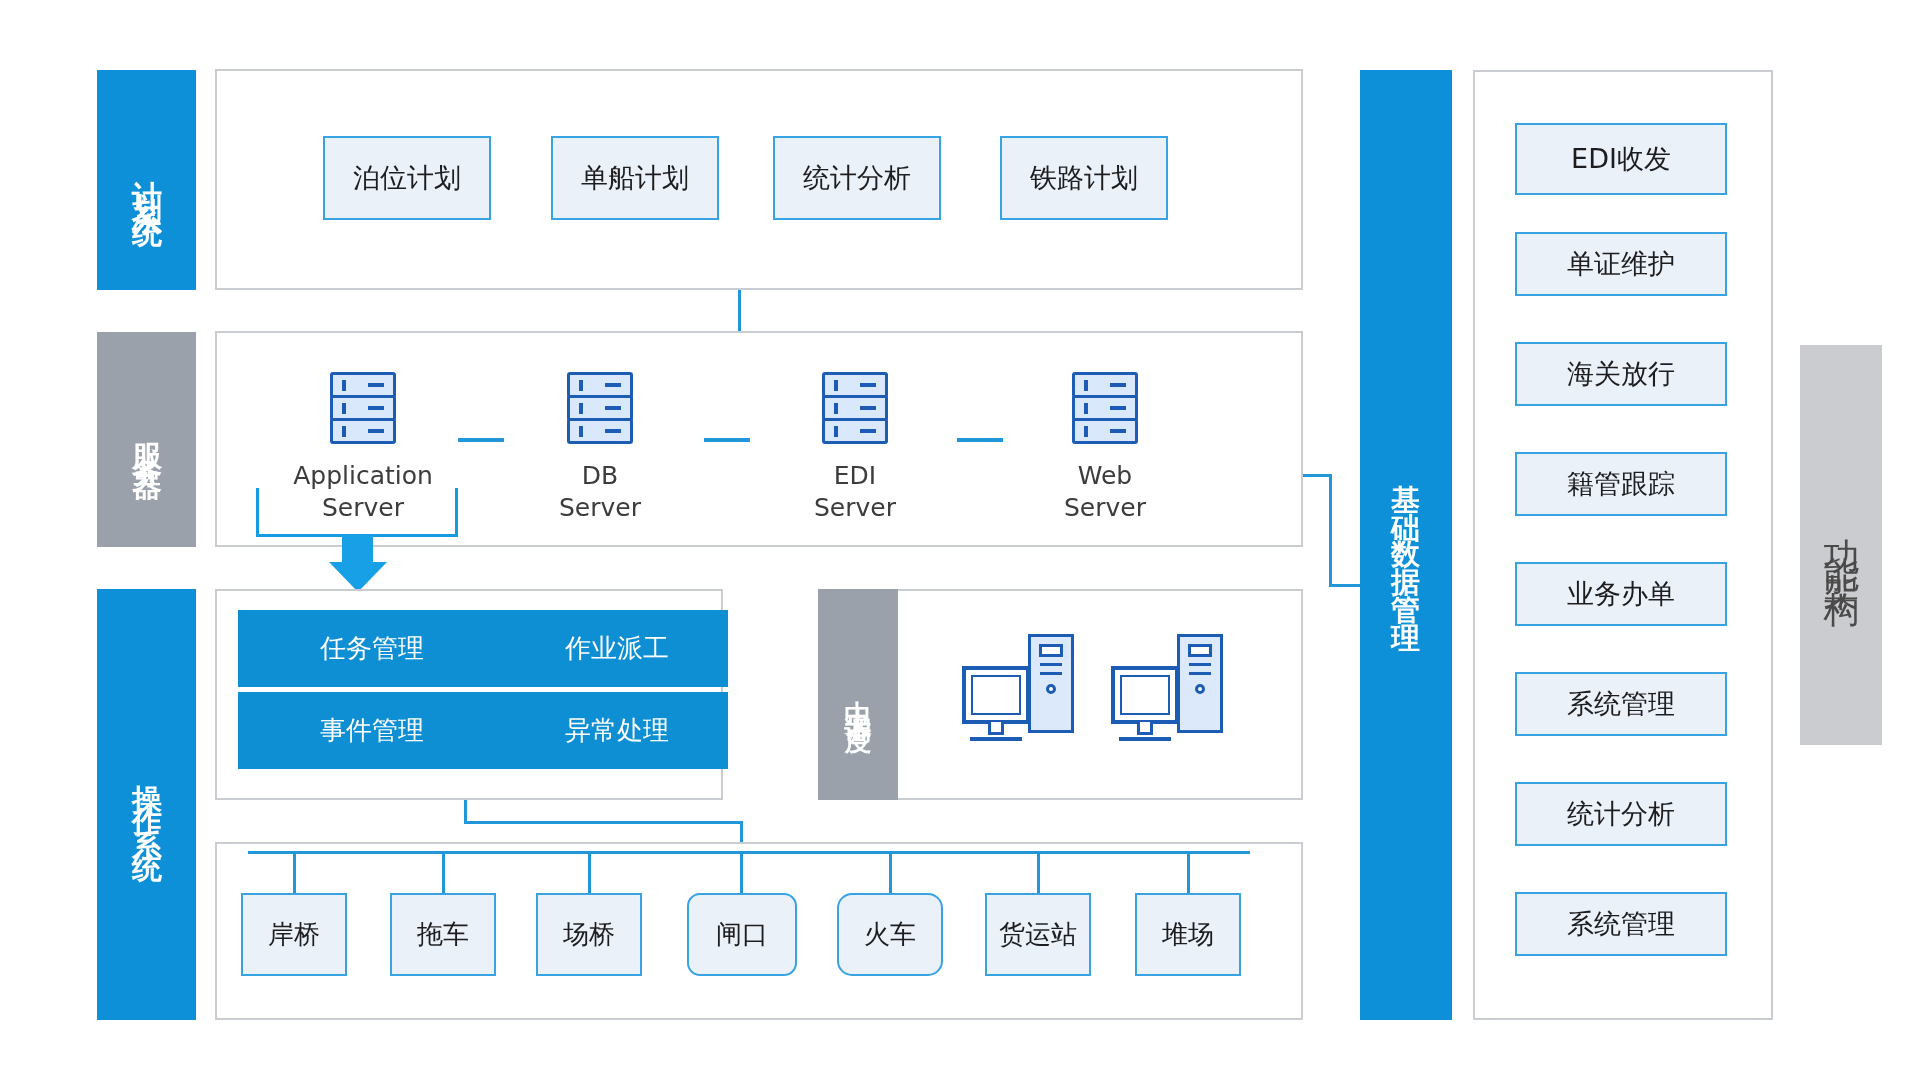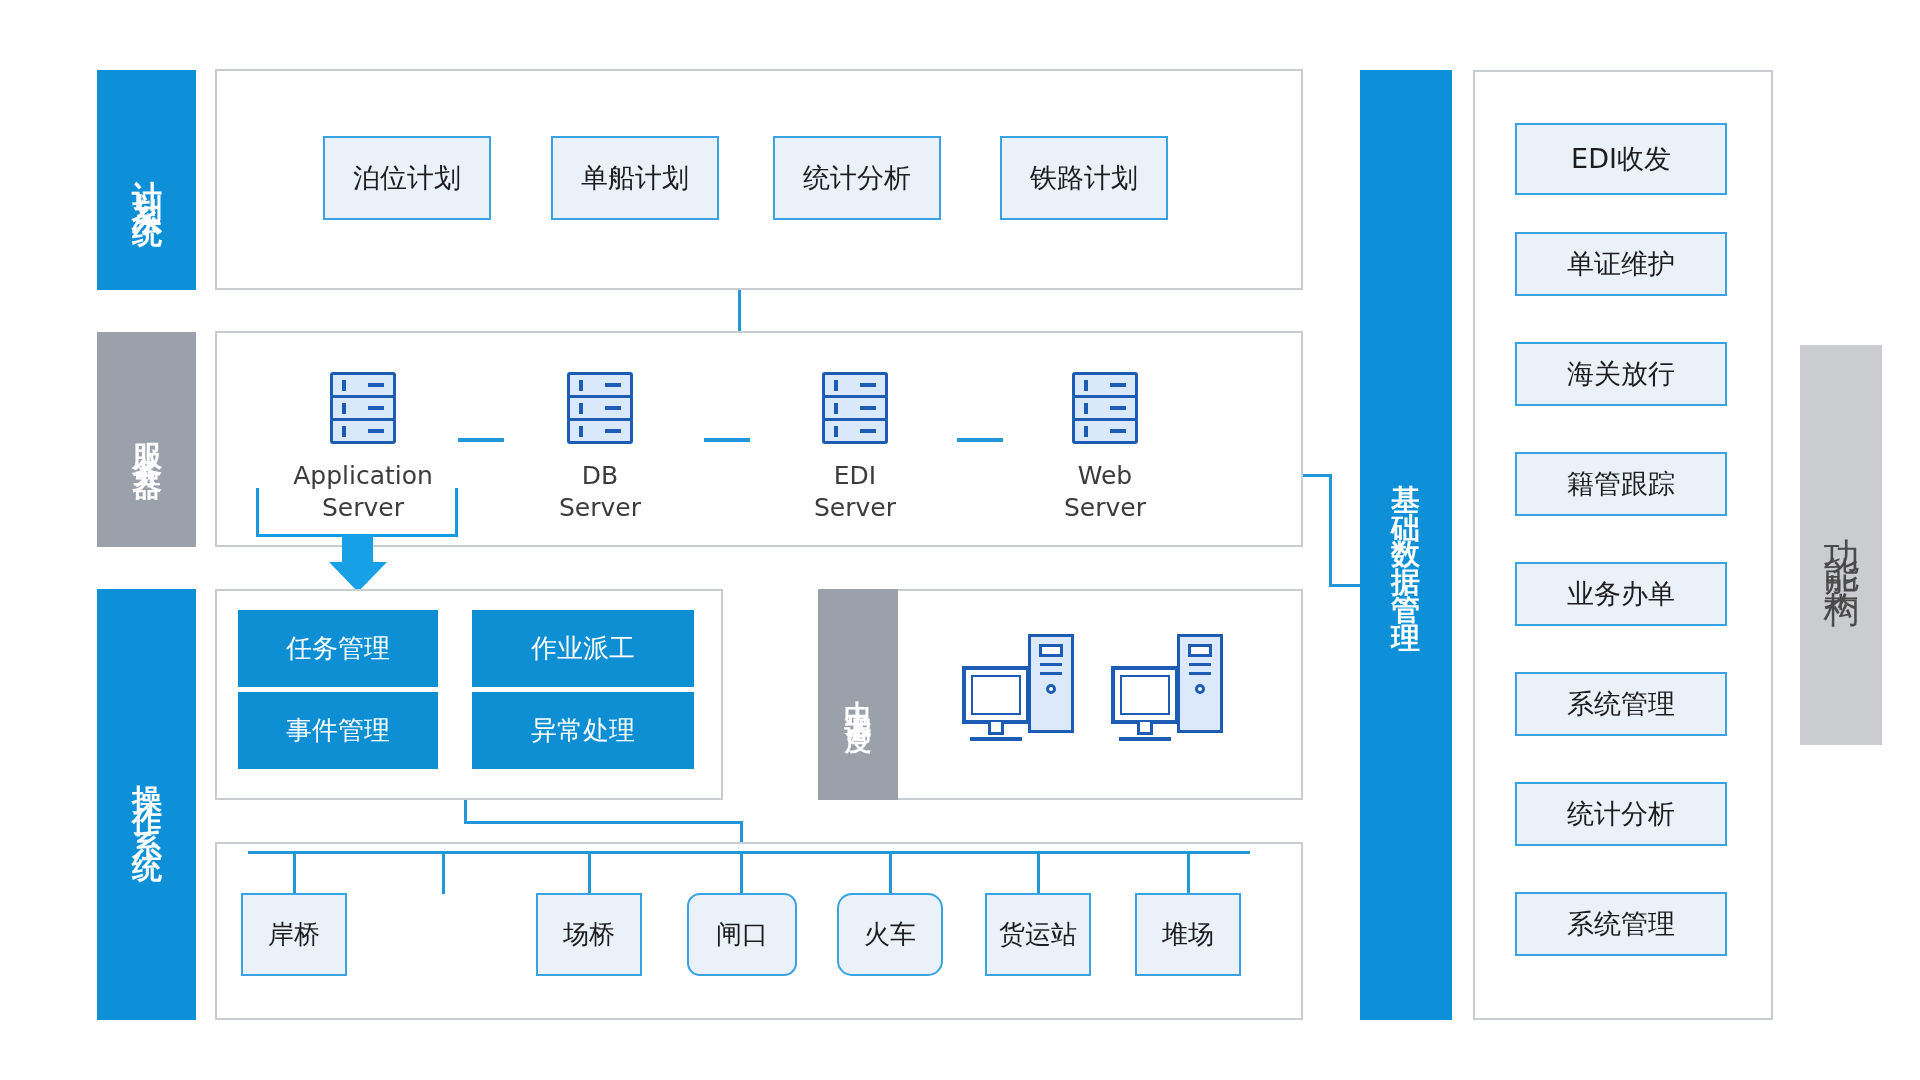--- a/index.html
+++ b/index.html
@@ -16,21 +16,21 @@
   
   .outer-box{position:absolute;background:#ffffff;border:2px solid #c9ccd1;box-sizing:border-box;}
   
   .cell{
     position:absolute;background:#ebf1f9;border:2px solid #38a3e2;box-sizing:border-box;
     display:flex;align-items:center;justify-content:center;color:#1d1d1f;
   }
   
   .btn{
     position:absolute;background:#0e8fd4;color:#ffffff;
-    display:flex;align-items:center;justify-content:center;font-size:26px;
+    display:flex;align-items:center;justify-content:center;font-size:26px;padding-left:34px;
   }
   
   .conn{position:absolute;background:#2196d9;}
   
   .server-icon{position:absolute;display:flex;flex-direction:column;}
   .srv-unit{
     width:66px;height:26px;background:#d9e8fa;border:3px solid #1c5cb5;border-radius:3px;
     box-sizing:border-box;display:flex;align-items:center;justify-content:space-between;
     padding:0 9px;margin-bottom:-3px;
   }
@@ -230,20 +230,23 @@
   <div class="conn" style="left:442px;top:851px;width:3px;height:43px;"></div>
   <div class="conn" style="left:588px;top:851px;width:3px;height:43px;"></div>
   <div class="conn" style="left:740px;top:851px;width:3px;height:43px;"></div>
   <div class="conn" style="left:889px;top:851px;width:3px;height:43px;"></div>
   <div class="conn" style="left:1037px;top:851px;width:3px;height:43px;"></div>
   <div class="conn" style="left:1187px;top:851px;width:3px;height:43px;"></div>
 
   <div class="cell fs26" style="left:241px;top:893px;width:106px;height:83px;">
     <span>岸桥</span>
   </div>
+  <div class="cell fs26" style="left:390px;top:893px;width:106px;height:83px;">
+    <span>拖车</span>
+  </div>
   <div class="cell fs26" style="left:536px;top:893px;width:106px;height:83px;">
     <span>场桥</span>
   </div>
   <div class="cell fs26" style="left:687px;top:893px;width:110px;height:83px;border-radius:13px;">
     <span>闸口</span>
   </div>
   <div class="cell fs26" style="left:837px;top:893px;width:106px;height:83px;border-radius:15px;">
     <span>火车</span>
   </div>
   <div class="cell fs26" style="left:985px;top:893px;width:106px;height:83px;">

